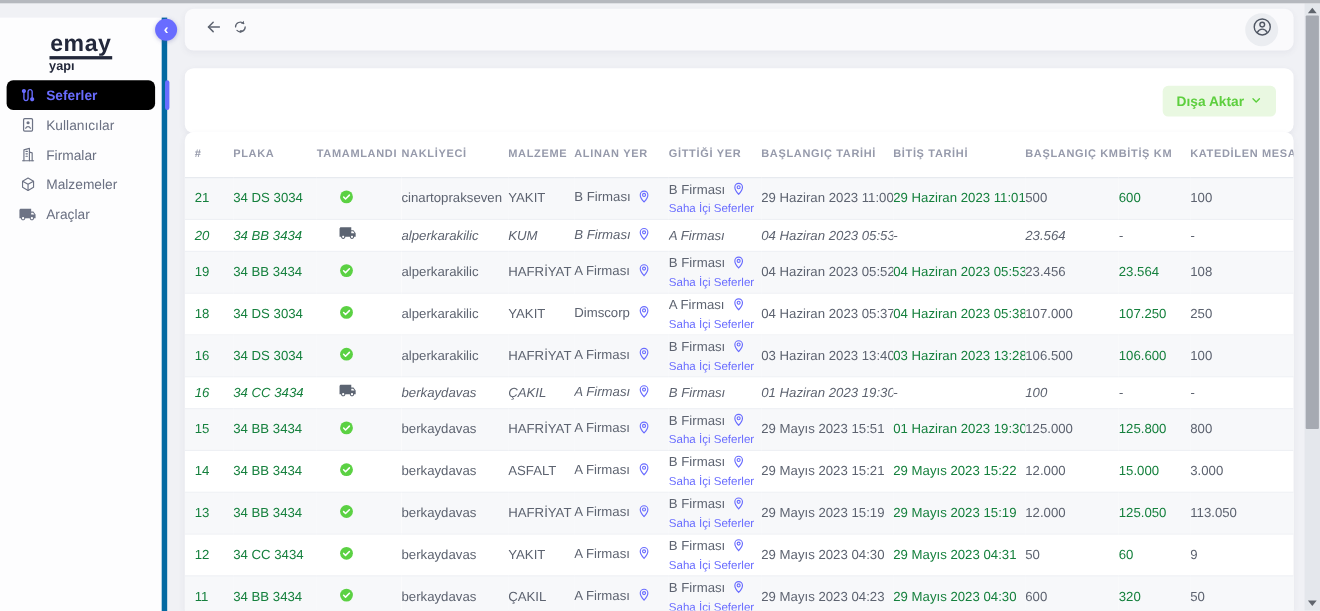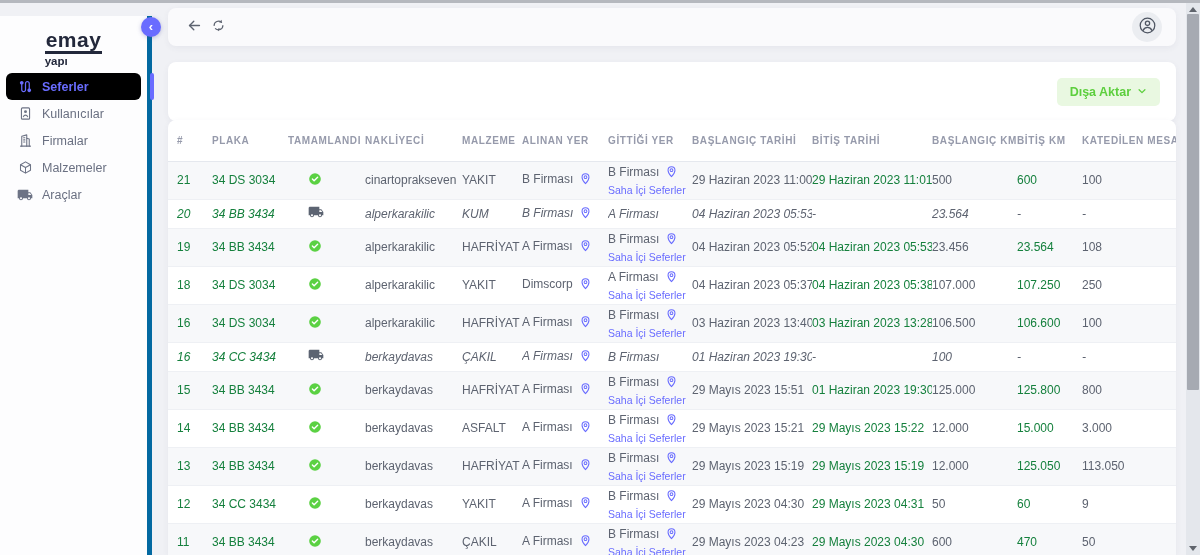--- a/index.html
+++ b/index.html
@@ -437,21 +437,21 @@
                   <path d="M12 21.4S5.6 14.8 5.6 9.6a6.4 6.4 0 0 1 12.8 0c0 5.2-6.4 11.8-6.4 11.8z"></path>
                   <circle cx="12" cy="9.6" r="2.5"></circle>
                 </svg></span></td>
             <td><span>B Firması</span><span class="pin"><svg width="13" height="13" viewBox="0 0 24 24" fill="none" stroke="#696cff" stroke-width="1.9">
                   <path d="M12 21.4S5.6 14.8 5.6 9.6a6.4 6.4 0 0 1 12.8 0c0 5.2-6.4 11.8-6.4 11.8z"></path>
                   <circle cx="12" cy="9.6" r="2.5"></circle>
                 </svg></span><a class="sub">Saha İçi Seferler</a></td>
             <td><span>29 Mayıs 2023 04:23</span></td>
             <td><span class="lnk">29 Mayıs 2023 04:30</span></td>
             <td><span>600</span></td>
-            <td><span class="lnk">470</span></td>
+            <td><span class="lnk">320</span></td>
             <td><span>50</span></td>
           </tr>
         </tbody>
     </table>
   </div>
 
 </div>
 
 <div class="scrollbar">
   <div class="sb-arrow sb-up"></div>

